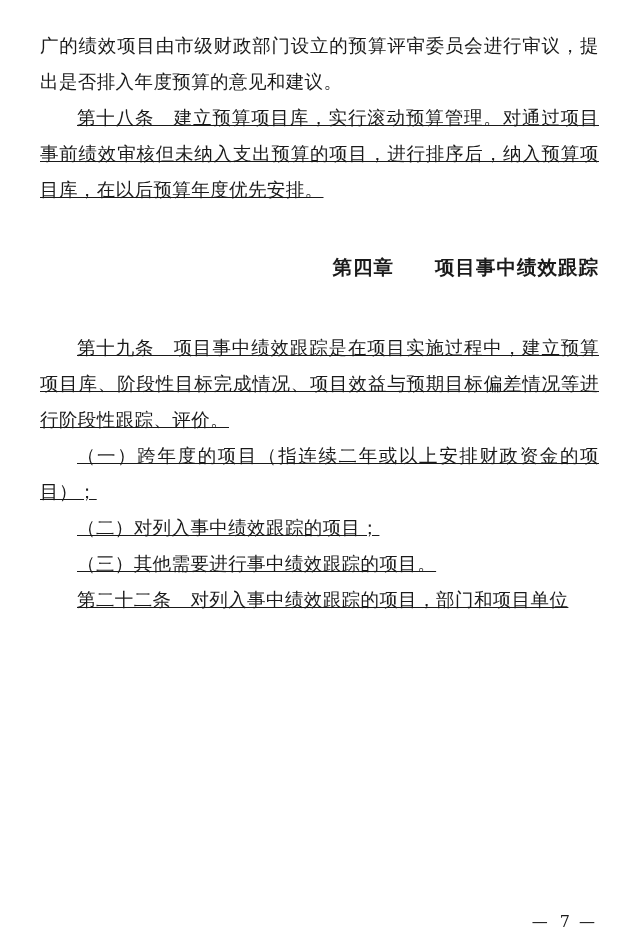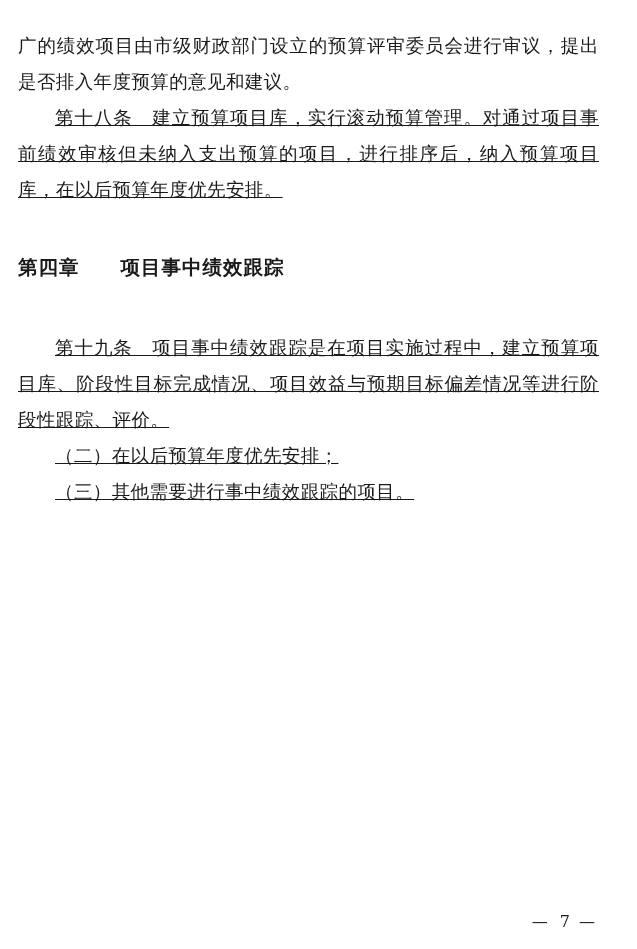--- a/index.html
+++ b/index.html
@@ -12,36 +12,36 @@
     height: 949px;
     font-family: "DejaVu Serif", "Liberation Serif", serif;
     color: #1a1a1a;
     overflow: hidden;
   }
   .page {
     position: relative;
     width: 637px;
     height: 949px;
     box-sizing: border-box;
-    padding: 28px 38px 0 18px;
+    padding: 28px 38px 0 40px;
   }
   .para {
     font-size: 18.5px;
     line-height: 36px;
     letter-spacing: 0.4px;
     text-align: justify;
     text-justify: inter-ideograph;
     margin: 0;
   }
   .indent {
     text-indent: 2em;
     text-decoration: underline;
   }
   .chapter-title {
-    text-align: left;
+    text-align: right;
     font-size: 19.5px;
     font-weight: bold;
     line-height: 36px;
     letter-spacing: 1px;
     margin: 0;
   }
   .gap-before-chapter { height: 42px; }
   .gap-after-chapter { height: 44px; }
   .footer {
     position: absolute;
@@ -66,20 +66,22 @@
   <p class="para">广的绩效项目由市级财政部门设立的预算评审委员会进行审议，提出是否排入年度预算的意见和建议。</p>
   <p class="para indent">第十八条　建立预算项目库，实行滚动预算管理。对通过项目事前绩效审核但未纳入支出预算的项目，进行排序后，纳入预算项目库，在以后预算年度优先安排。</p>
 
   <div class="gap-before-chapter"></div>
 
   <h2 class="chapter-title">第四章　　项目事中绩效跟踪</h2>
 
   <div class="gap-after-chapter"></div>
 
   <p class="para indent">第十九条　项目事中绩效跟踪是在项目实施过程中，建立预算项目库、阶段性目标完成情况、项目效益与预期目标偏差情况等进行阶段性跟踪、评价。</p>
-  <p class="para indent">（二）在以后预算年度优先安排；</p>
+  <p class="para indent">（一）跨年度的项目（指连续二年或以上安排财政资金的项目）；</p>
+  <p class="para indent">（二）对列入事中绩效跟踪的项目；</p>
   <p class="para indent">（三）其他需要进行事中绩效跟踪的项目。</p>
+  <p class="para indent">第二十二条　对列入事中绩效跟踪的项目，部门和项目单位</p>
 
   <div class="footer">
     <span class="dash">—</span><span>7</span>&nbsp;<span>—</span>
   </div>
 
 </div>
 
 </body></html>

